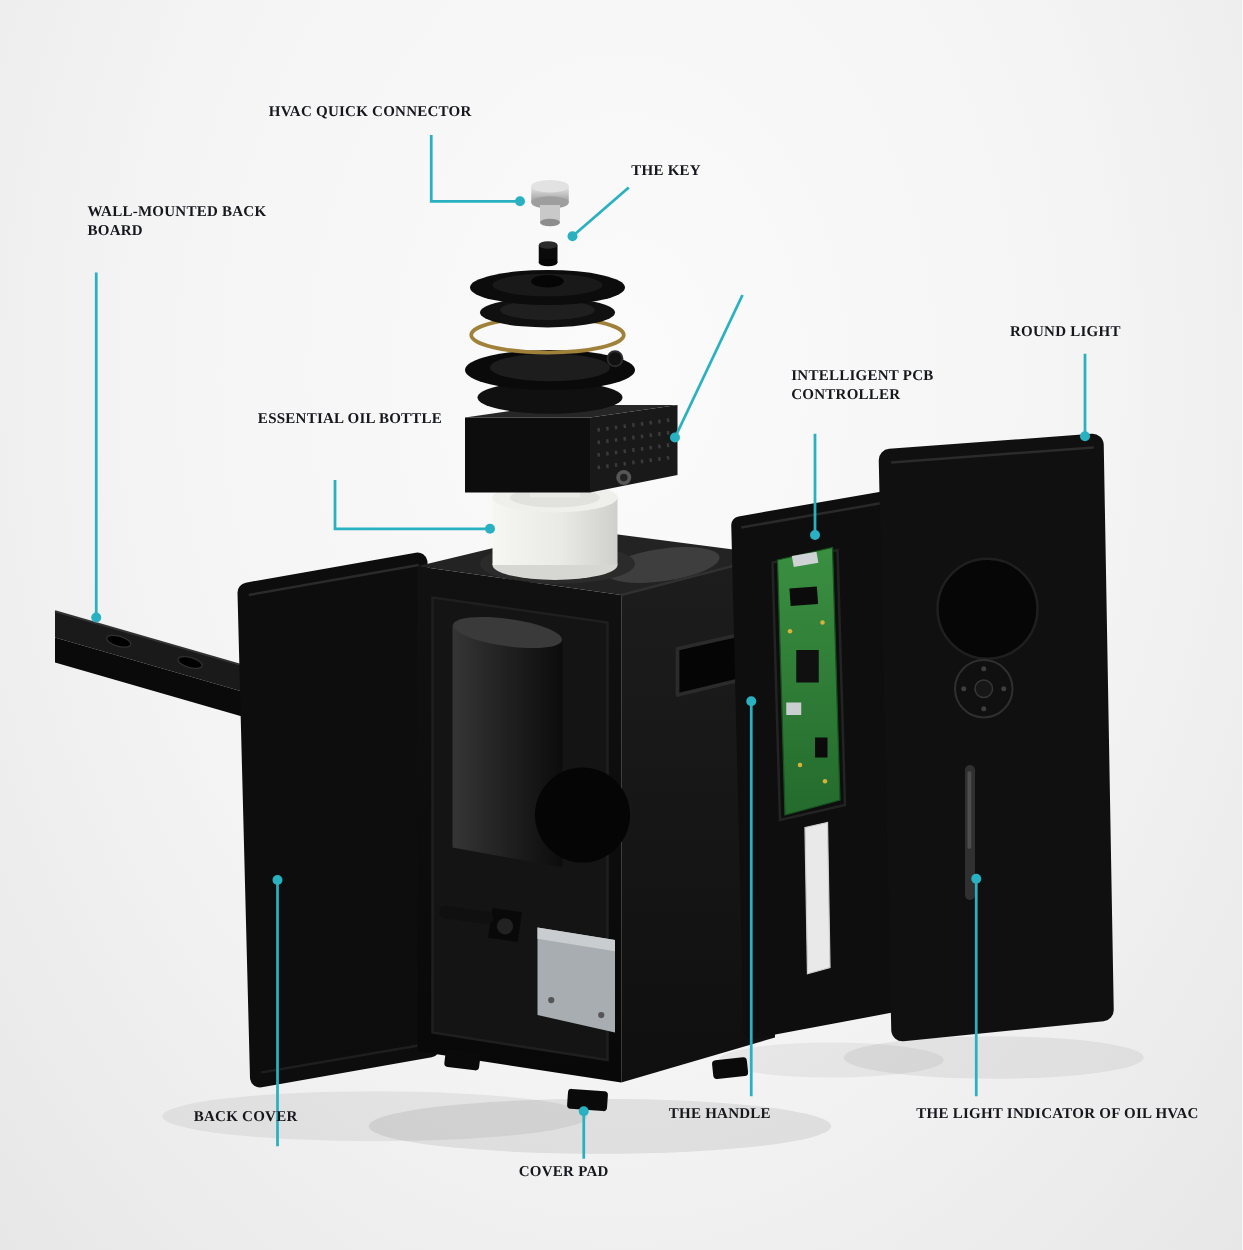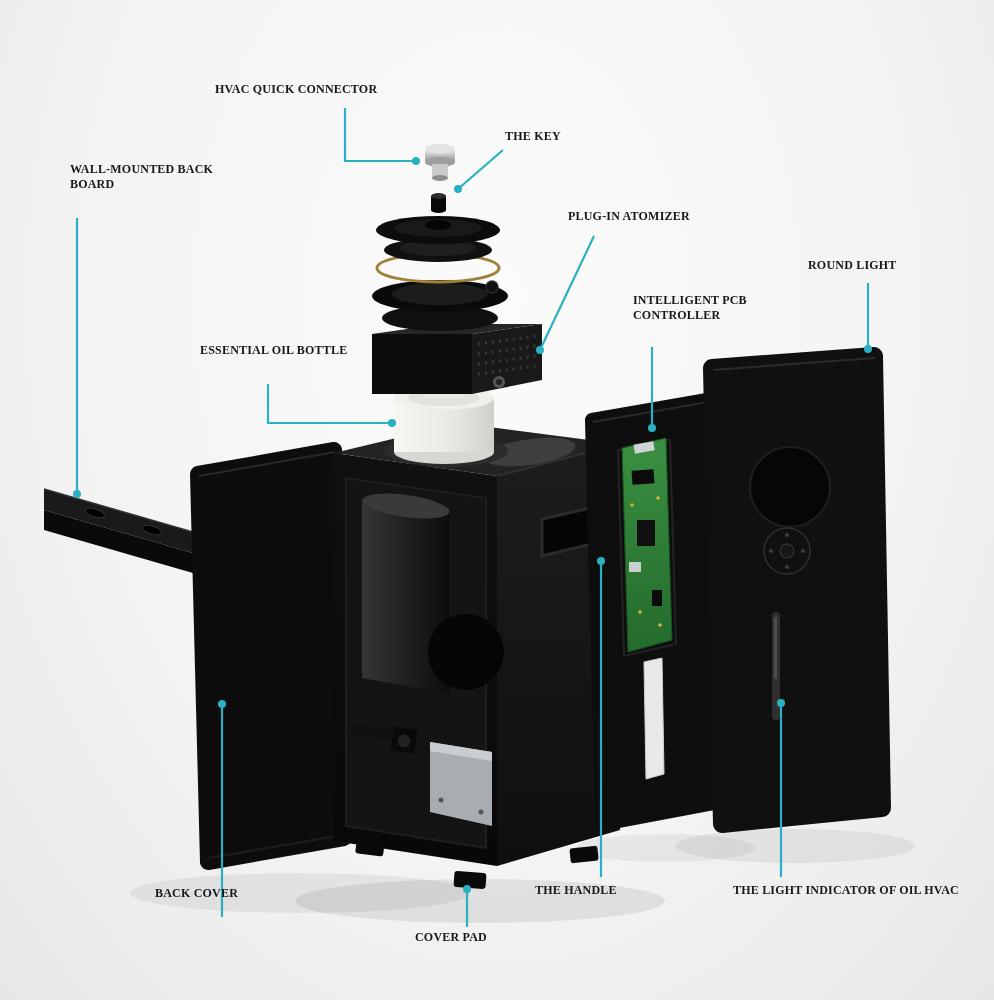--- a/index.html
+++ b/index.html
@@ -246,27 +246,26 @@
       </g>
     </g>
   </svg>
 
   <div class="label" style="left:215px; top:82px; width:260px;">HVAC QUICK CONNECTOR</div>
 
   <div class="label" style="left:505px; top:129px; width:110px;">THE KEY</div>
 
   <div class="label" style="left:70px; top:162px; width:178px;">WALL-MOUNTED BACK BOARD</div>
 
-  <div class="label" style="left:568px; top:209px; width:210px;">PLUG-IN ATOMIZER</div>
 
   <div class="label" style="left:808px; top:258px; width:170px;">ROUND LIGHT</div>
 
   <div class="label" style="left:633px; top:293px; width:190px;">INTELLIGENT PCB CONTROLLER</div>
 
-  <div class="label" style="left:200px; top:343px; width:160px;">ESSENTIAL OIL BOTTLE</div>
+  <div class="label" style="left:200px; top:327px; width:160px;text-align:center;">ESSENTIAL OIL BOTTLE</div>
 
   <div class="label" style="left:535px; top:883px; width:140px;">THE HANDLE</div>
 
   <div class="label" style="left:733px; top:883px; width:228px;">THE LIGHT INDICATOR OF OIL HVAC</div>
 
   <div class="label" style="left:155px; top:886px; width:150px;">BACK COVER</div>
 
   <div class="label" style="left:415px; top:930px; width:120px;">COVER PAD</div>
 
 </div>

